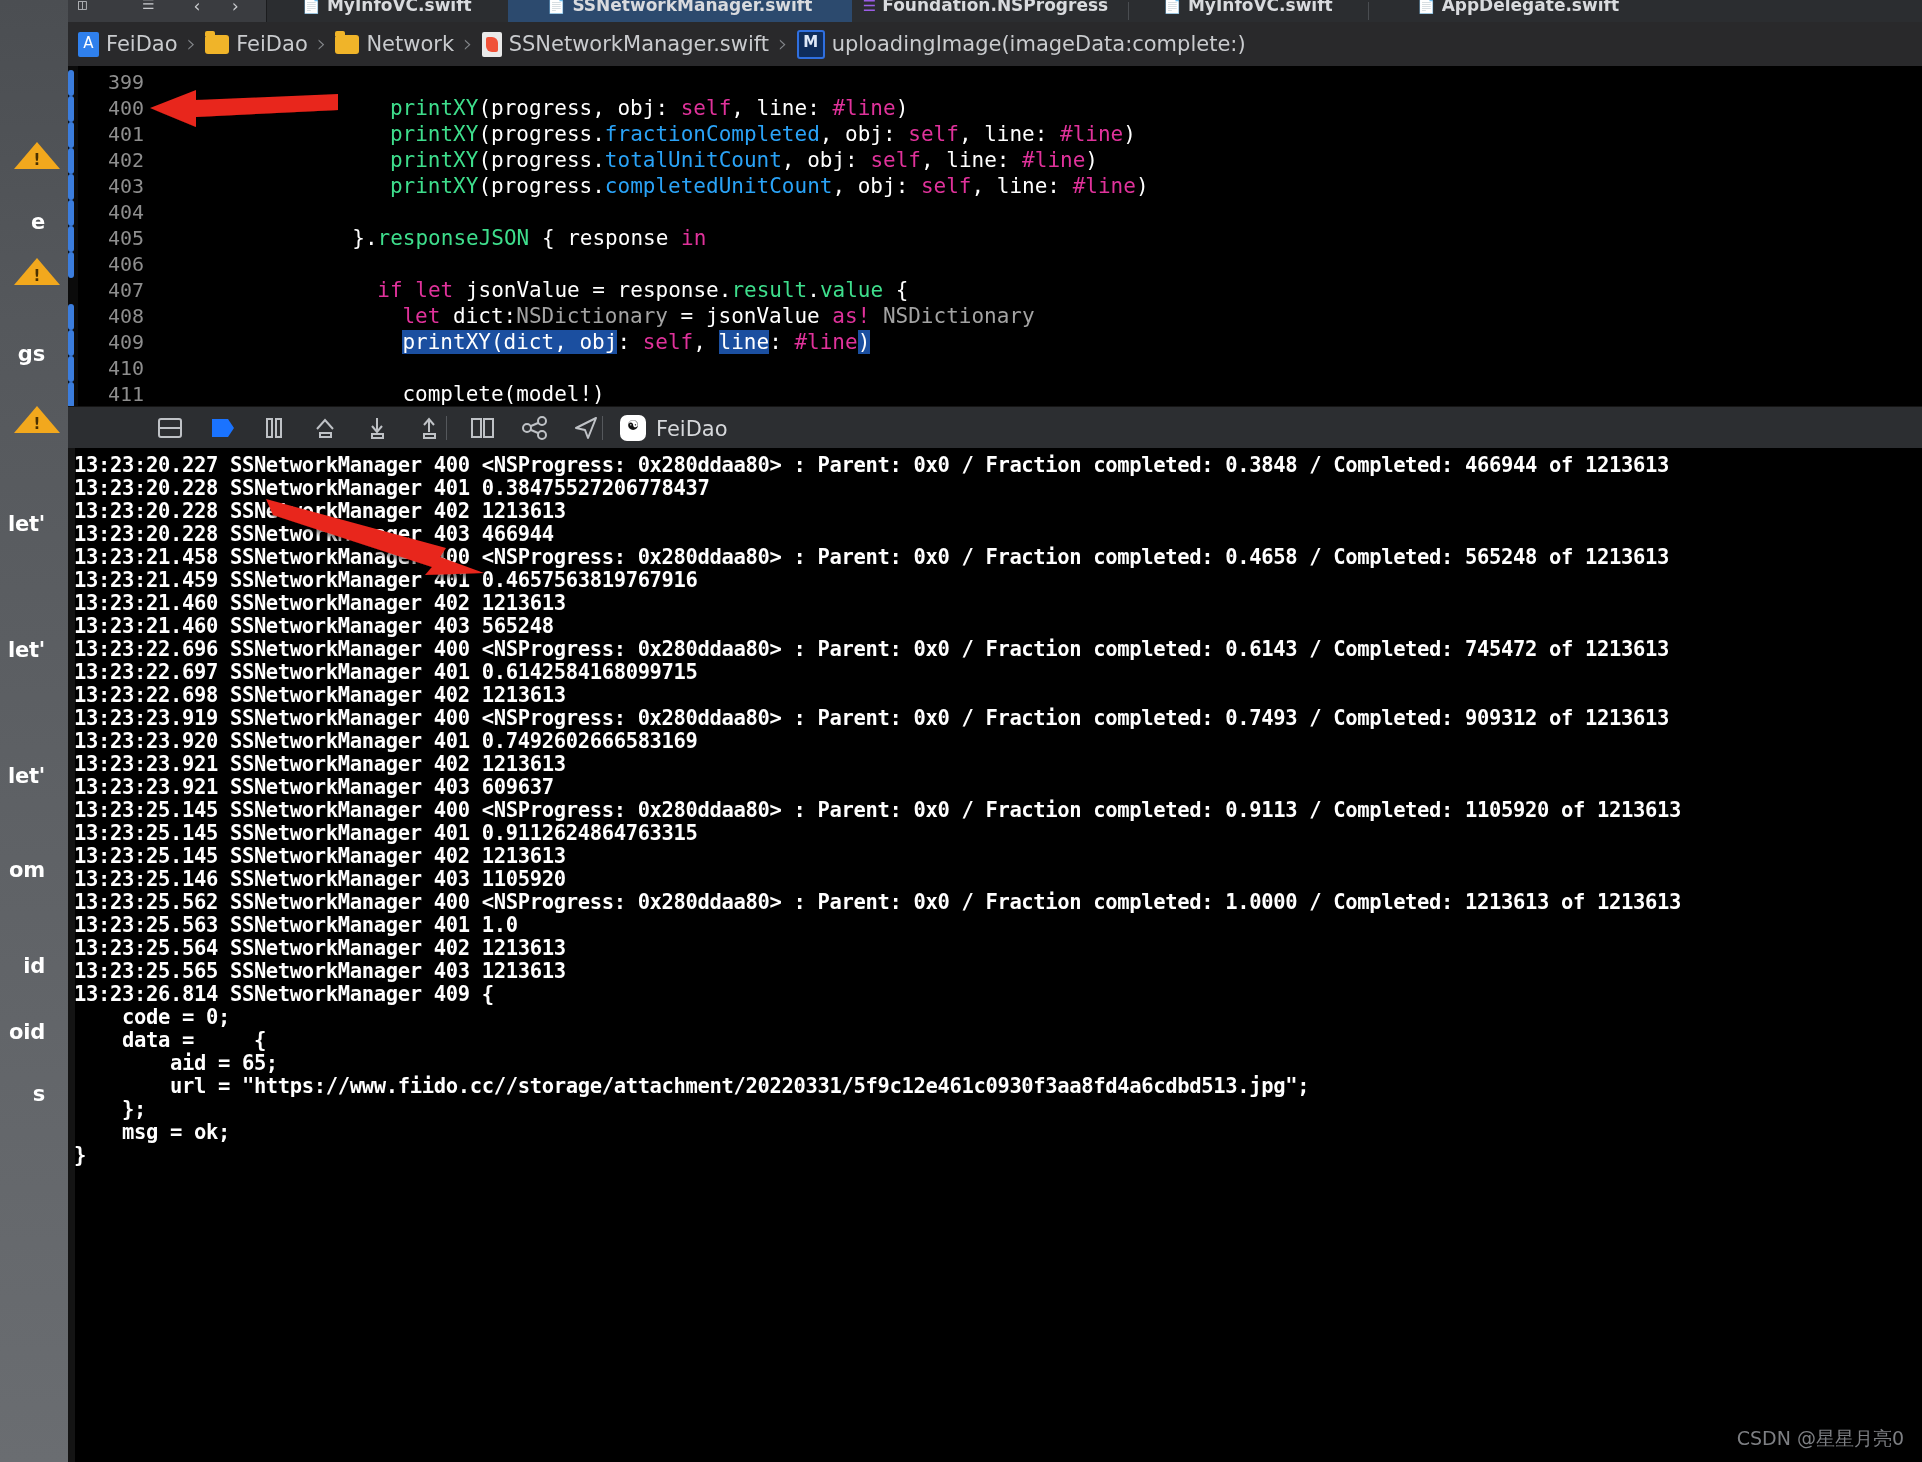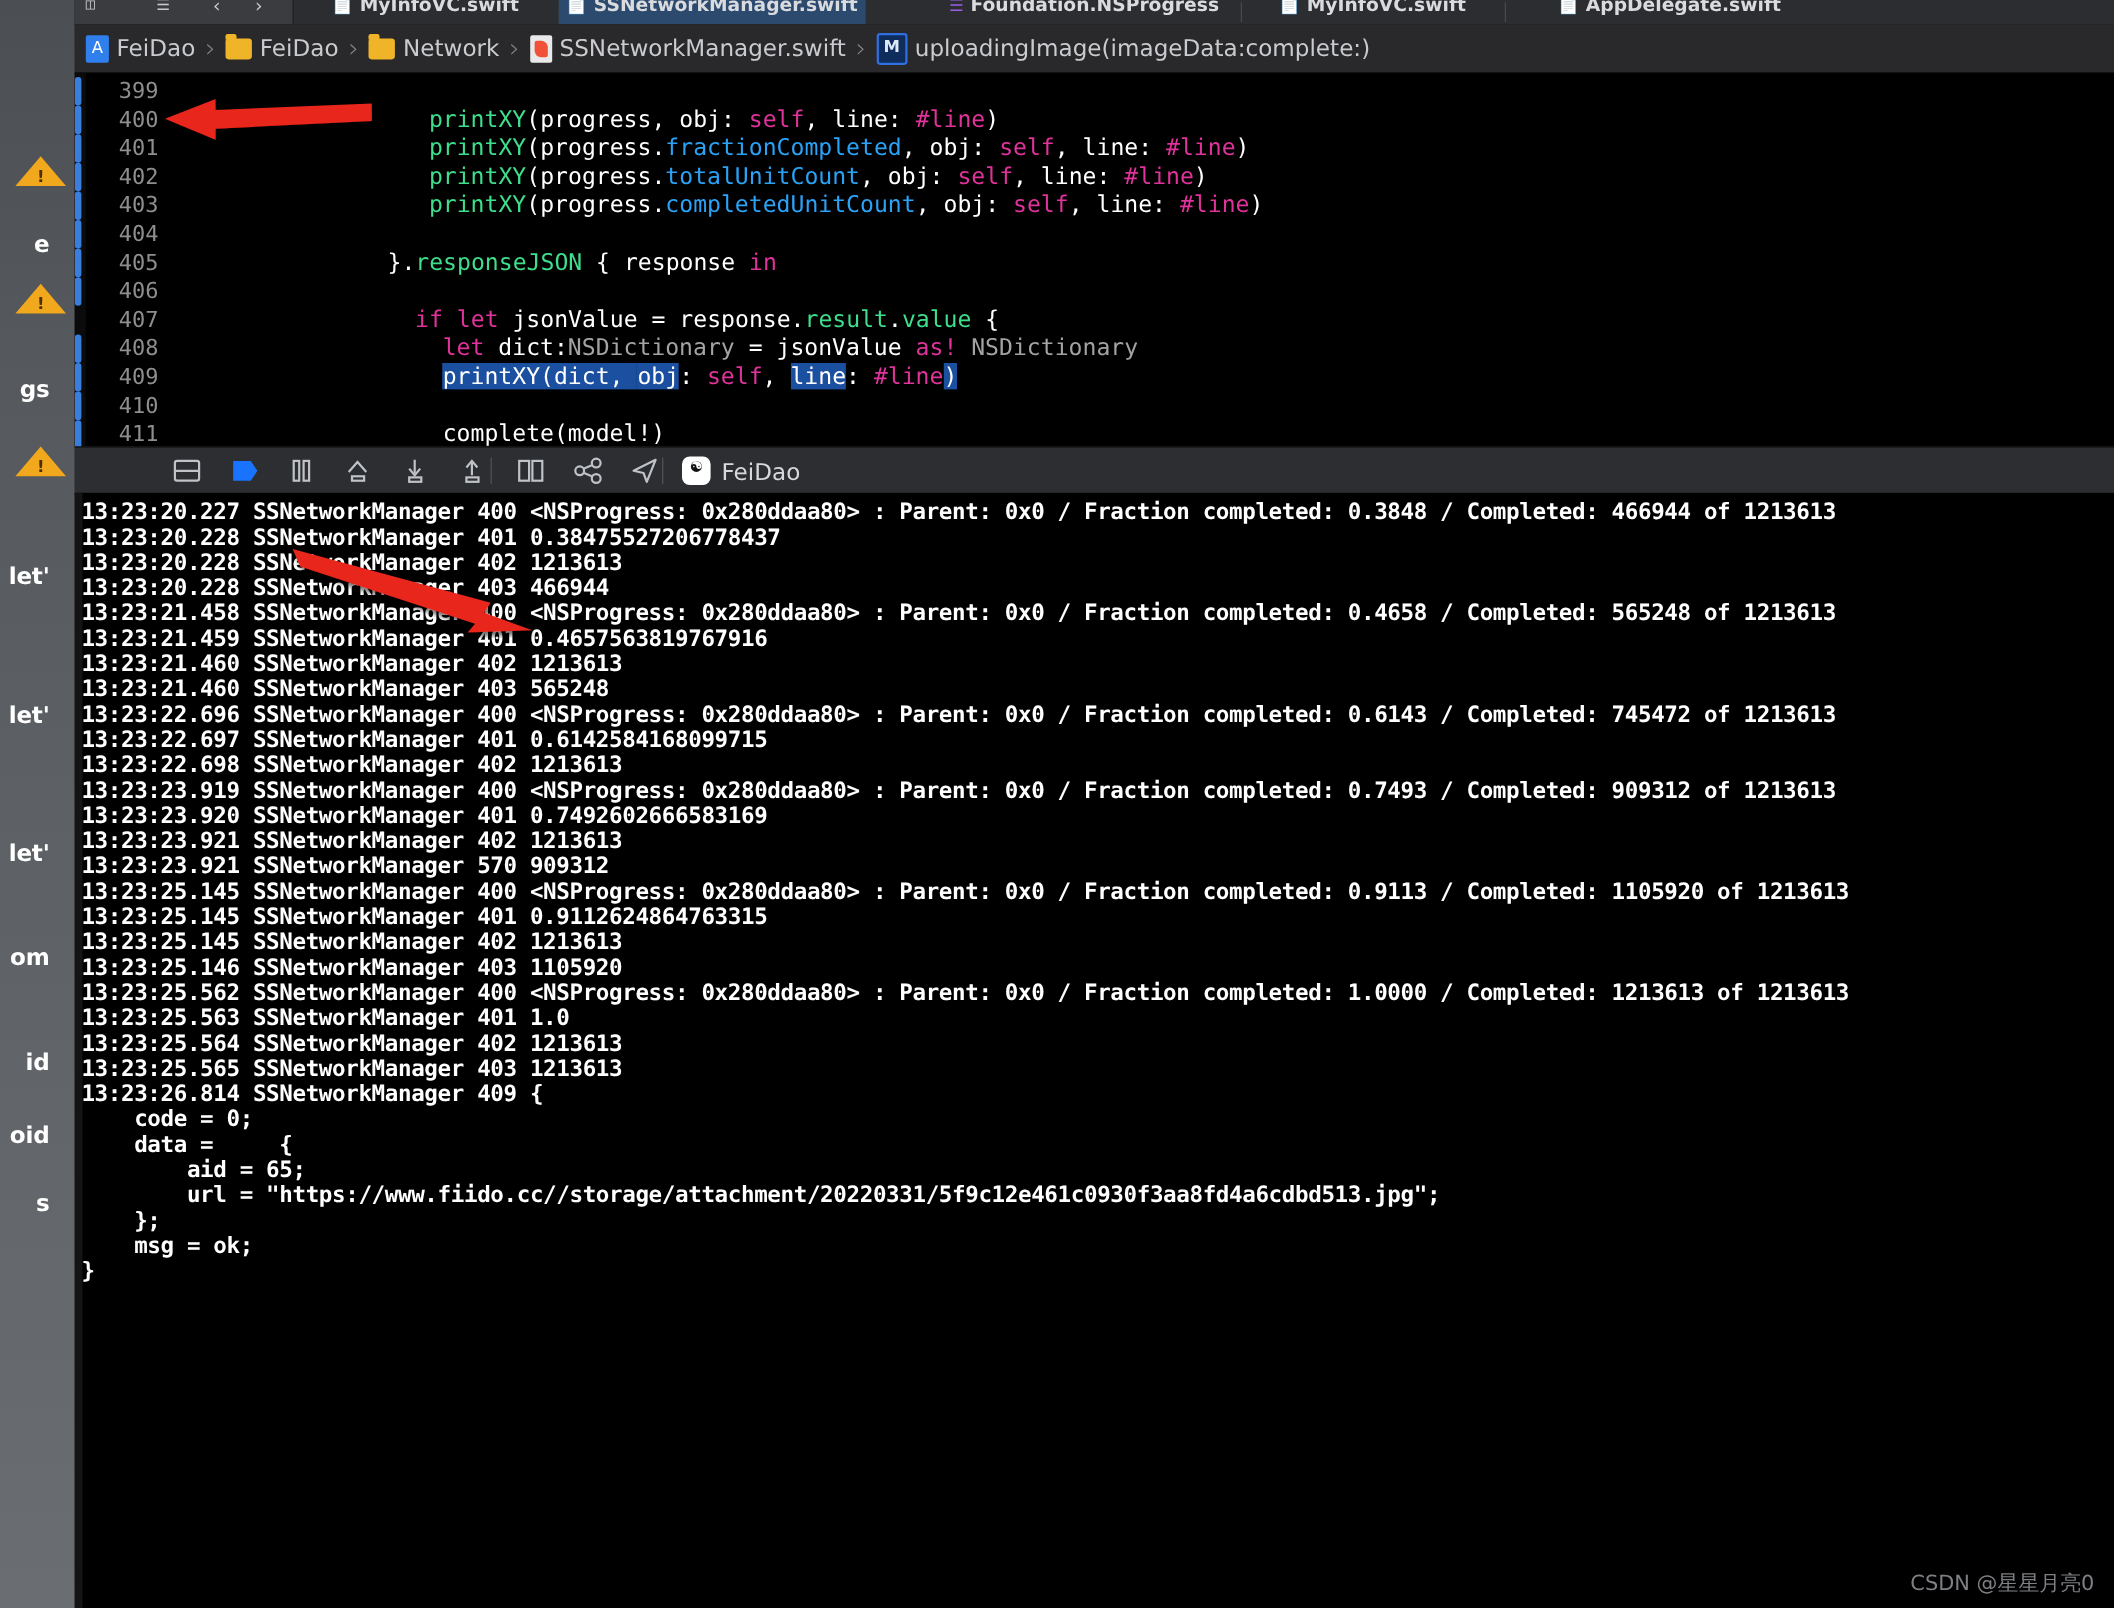--- a/index.html
+++ b/index.html
@@ -176,21 +176,21 @@
   <div class="tabbar">
     <div class="tb-left">
       <span class="tb-icon" style="left:10px;">◫</span>
       <span class="tb-icon" style="left:74px;">☰</span>
       <span class="tb-icon" style="left:124px;font-size:17px;">‹</span>
       <span class="tb-icon" style="left:162px;font-size:17px;">›</span>
     </div>
     <div id="tabs-host">
         <div class="tab" style="left: 198px; width: 242px; text-align: center;"><span class="ticon" style="color: rgb(224, 106, 74);">📄</span><span class="tlab">MyInfoVC.swift</span></div>
         <div class="tabsep" style="left: 440px;"></div>
-        <div class="tab active" style="left: 440px; width: 279px; text-align: center;"><span class="ticon" style="color: rgb(224, 106, 74);">📄</span><span class="tlab">SSNetworkManager.swift</span></div>
+        <div class="tab active" style="left: 440px; width: 344px; text-align: center;"><span class="ticon" style="color: rgb(224, 106, 74);">📄</span><span class="tlab">SSNetworkManager.swift</span></div>
         <div class="tab" style="left: 775px; width: 285px; text-align: center;"><span class="ticon" style="color: rgb(155, 93, 229);">☰</span><span class="tlab">Foundation.NSProgress</span></div>
         <div class="tabsep" style="left: 1060px;"></div>
         <div class="tab" style="left: 1060px; width: 240px; text-align: center;"><span class="ticon" style="color: rgb(224, 106, 74);">📄</span><span class="tlab">MyInfoVC.swift</span></div>
         <div class="tabsep" style="left: 1300px;"></div>
         <div class="tab" style="left: 1300px; width: 300px; text-align: center;"><span class="ticon" style="color: rgb(224, 106, 74);">📄</span><span class="tlab">AppDelegate.swift</span></div>
       </div>
   </div>
 
   <div class="jumpbar">
     <div id="crumbs-host" style="display:flex;align-items:center;">
@@ -298,21 +298,21 @@
         <div class="cline">13:23:21.458 SSNetworkManager 400 &lt;NSProgress: 0x280ddaa80&gt; : Parent: 0x0 / Fraction completed: 0.4658 / Completed: 565248 of 1213613</div>
         <div class="cline">13:23:21.459 SSNetworkManager 401 0.4657563819767916</div>
         <div class="cline">13:23:21.460 SSNetworkManager 402 1213613</div>
         <div class="cline">13:23:21.460 SSNetworkManager 403 565248</div>
         <div class="cline">13:23:22.696 SSNetworkManager 400 &lt;NSProgress: 0x280ddaa80&gt; : Parent: 0x0 / Fraction completed: 0.6143 / Completed: 745472 of 1213613</div>
         <div class="cline">13:23:22.697 SSNetworkManager 401 0.6142584168099715</div>
         <div class="cline">13:23:22.698 SSNetworkManager 402 1213613</div>
         <div class="cline">13:23:23.919 SSNetworkManager 400 &lt;NSProgress: 0x280ddaa80&gt; : Parent: 0x0 / Fraction completed: 0.7493 / Completed: 909312 of 1213613</div>
         <div class="cline">13:23:23.920 SSNetworkManager 401 0.7492602666583169</div>
         <div class="cline">13:23:23.921 SSNetworkManager 402 1213613</div>
-        <div class="cline">13:23:23.921 SSNetworkManager 570 909312</div>
+        <div class="cline">13:23:23.921 SSNetworkManager 403 609637</div>
         <div class="cline">13:23:25.145 SSNetworkManager 400 &lt;NSProgress: 0x280ddaa80&gt; : Parent: 0x0 / Fraction completed: 0.9113 / Completed: 1105920 of 1213613</div>
         <div class="cline">13:23:25.145 SSNetworkManager 401 0.9112624864763315</div>
         <div class="cline">13:23:25.145 SSNetworkManager 402 1213613</div>
         <div class="cline">13:23:25.146 SSNetworkManager 403 1105920</div>
         <div class="cline">13:23:25.562 SSNetworkManager 400 &lt;NSProgress: 0x280ddaa80&gt; : Parent: 0x0 / Fraction completed: 1.0000 / Completed: 1213613 of 1213613</div>
         <div class="cline">13:23:25.563 SSNetworkManager 401 1.0</div>
         <div class="cline">13:23:25.564 SSNetworkManager 402 1213613</div>
         <div class="cline">13:23:25.565 SSNetworkManager 403 1213613</div>
         <div class="cline">13:23:26.814 SSNetworkManager 409 {</div>
         <div class="cline">    code = 0;</div>

